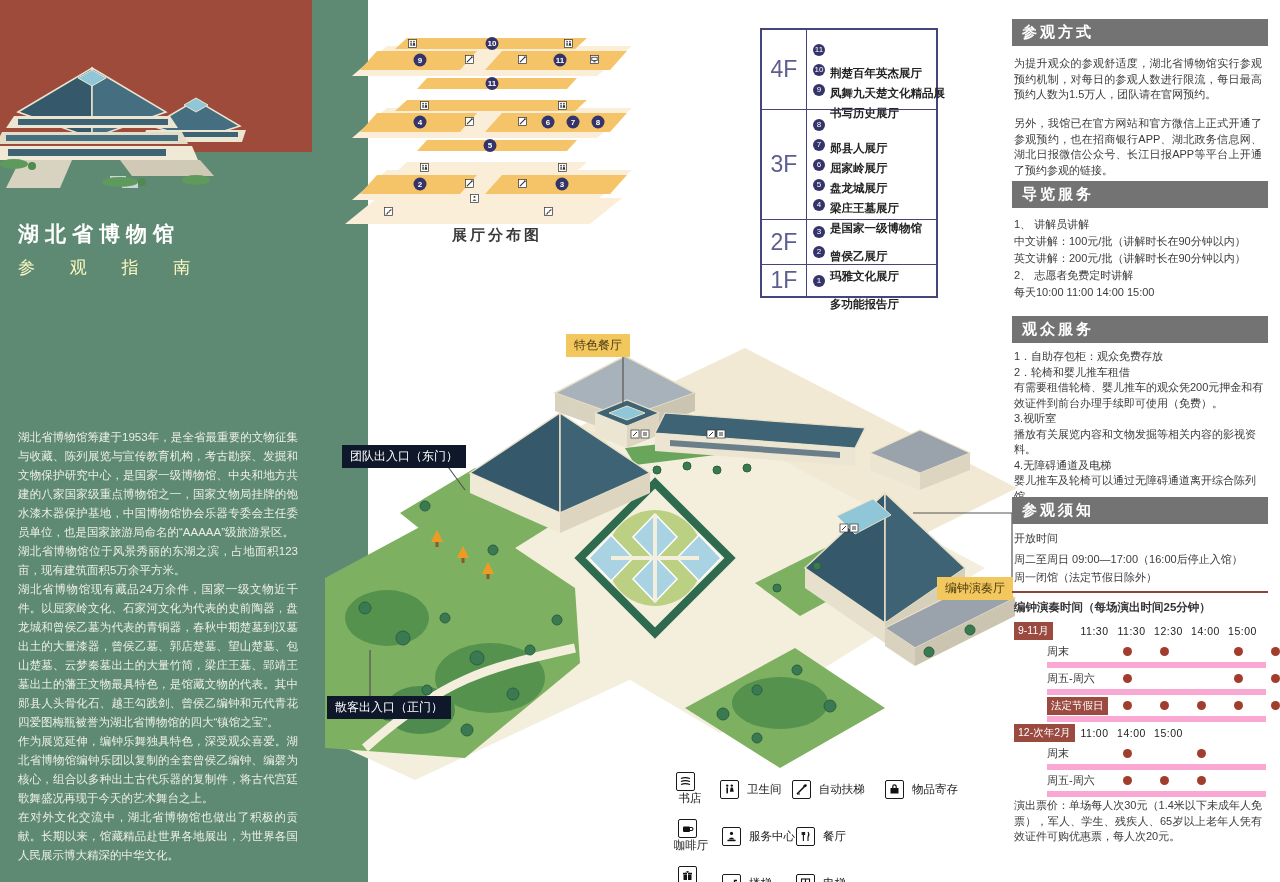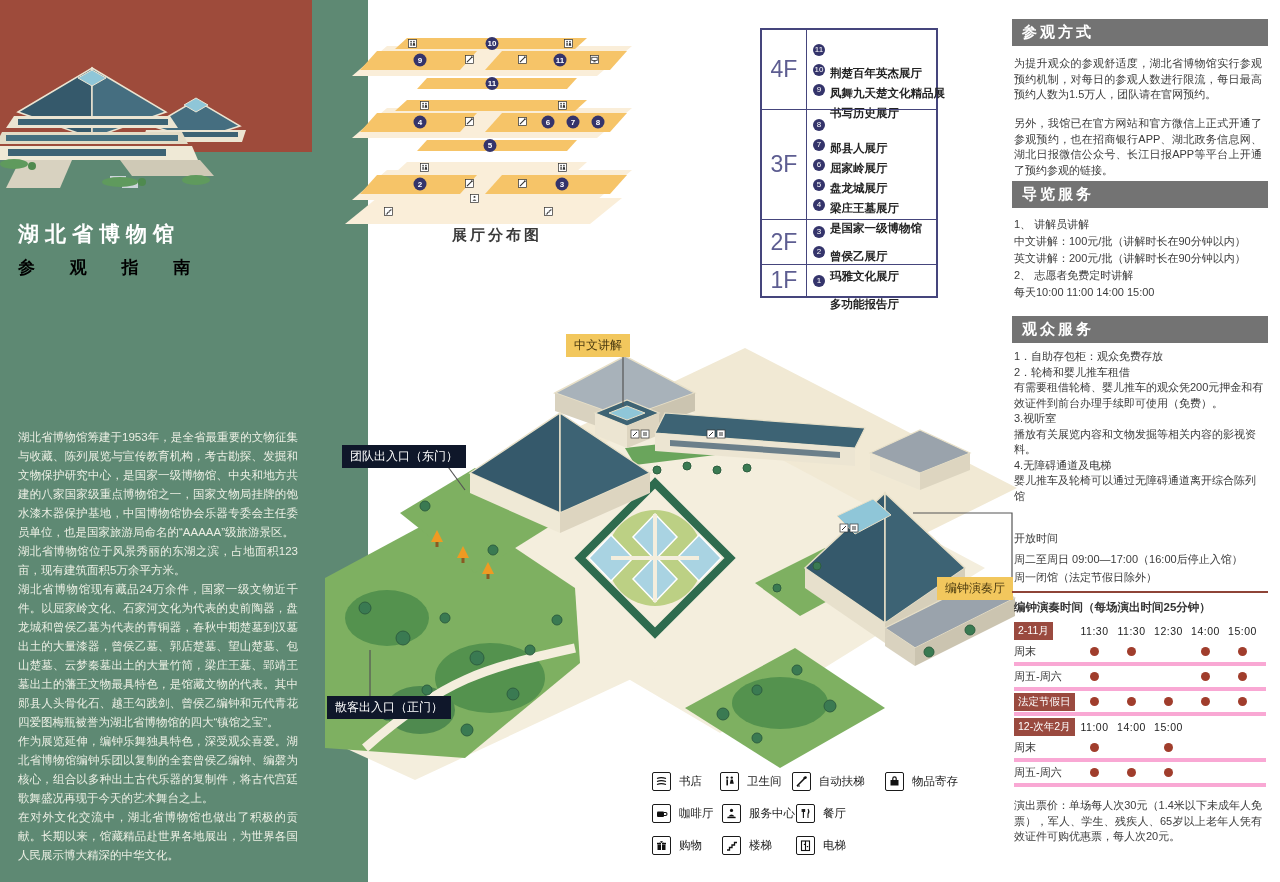--- a/index.html
+++ b/index.html
@@ -3,21 +3,21 @@
 <meta charset="utf-8">
 <style>
   html,body{margin:0;padding:0;background:#ffffff;}
   .page{position:relative;width:1280px;height:882px;background:#fff;overflow:hidden;
         font-family:"Liberation Sans","DejaVu Sans",sans-serif;}
   
   .left-panel{position:absolute;left:0;top:0;width:368px;height:882px;background:#5e8973;}
   .left-red{position:absolute;left:0;top:0;width:312px;height:152px;background:#9e4b3b;}
   .bldg-svg{position:absolute;left:0;top:60px;}
   .lp-title{position:absolute;left:18px;top:220px;color:#fff;font-size:21px;font-weight:bold;letter-spacing:6px;}
-  .lp-subtitle{position:absolute;left:18px;top:256px;color:#000000;font-size:17px;letter-spacing:15px;font-weight:bold;}
+  .lp-subtitle{position:absolute;left:18px;top:256px;color:#fef9c3;font-size:17px;letter-spacing:15px;}
   .lp-text{position:absolute;left:18px;top:428px;width:280px;color:#ecefe4;font-size:11.5px;
            line-height:19px;text-align:justify;}
   .lp-text p{margin:0;}
   
   .floor-diagram{position:absolute;left:332px;top:24px;}
   .fd-caption{position:absolute;left:332px;top:226px;width:330px;text-align:center;
               font-size:15px;font-weight:bold;color:#3a3a3a;letter-spacing:3px;}
   
   .floor-list{position:absolute;left:760px;top:28px;width:178px;height:270px;
               border:2px solid #45457c;box-sizing:border-box;display:flex;flex-direction:column;background:#fff;}
@@ -35,33 +35,33 @@
   .map-label{position:absolute;font-size:12px;padding:3px 8px;white-space:nowrap;}
   .map-label.yellow{background:#f2c75d;color:#4a3a10;}
   .map-label.teal{background:#0f172a;color:#fff;}
   
   .legend{position:absolute;left:652px;top:772px;width:330px;}
   .lg-row{display:flex;margin-bottom:13px;}
   .lg-item{display:flex;align-items:center;}
   .lg-icon{width:17px;height:17px;border:1.5px solid #1a1a1a;border-radius:2px;background:#fff;
            display:flex;align-items:center;justify-content:center;flex:0 0 17px;}
   .lg-label{font-size:11.5px;color:#222;margin-left:8px;}
-  .w70{width:70px;} .w74{width:74px;} .w96{width:96px;} .w100{width:100px;}
+  .w70{width:70px;flex-direction:column;} .w74{width:74px;} .w96{width:96px;} .w100{width:100px;}
   
   .right-panel{position:absolute;left:1012px;top:0;width:256px;height:882px;font-size:11px;color:#3b3b3b;}
   .sec-header{position:absolute;left:0;width:256px;background:#737373;color:#fff;font-size:15px;
               font-weight:bold;letter-spacing:3px;padding:4px 10px;box-sizing:border-box;}
   .rp-par{position:absolute;left:2px;width:248px;line-height:15.5px;text-align:justify;}
   .rp-lines{position:absolute;left:2px;width:250px;}
   .rp-lines div{line-height:17px;white-space:normal;}
   .rp-divider{position:absolute;left:0;width:256px;border-top:2px solid #8e4437;}
   .rp-bell{position:absolute;left:2px;font-weight:bold;font-size:11.5px;color:#333;}
   .sched{position:absolute;left:2px;width:252px;}
   .srow{display:grid;grid-template-columns:62px repeat(5,37px);align-items:center;height:21px;}
-  .srow.line{border-bottom:4px solid #f9a8d4;}
+  .srow.line{border-bottom:6px solid #f9a8d4;margin-left:33px;}
   .slabel{font-size:11px;color:#333;}
   .sbadge{background:#9a4a3f;color:#fff;font-size:10.5px;padding:2px 4px;justify-self:start;white-space:nowrap;}
   .stime{font-size:10.5px;color:#222;justify-self:center;letter-spacing:0.5px;}
   .sdot{width:9px;height:9px;border-radius:50%;background:#a03d2c;justify-self:center;}
   .sdot.off{visibility:hidden;}
 </style>
 </head>
 <body>
 
 <div class="page">
@@ -430,21 +430,21 @@
           <rect x="161.5" y="256" width="3" height="5" fill="#8a5a22"></rect>
       </g>
 
       <g stroke="#555" stroke-width="1.2" fill="none">
         <path d="M298,38 L298,88"></path>
         <path d="M118,142 L140,172"></path>
         <path d="M588,195 L687,195 L687,259"></path>
         <path d="M45,332 L45,378"></path>
       </g>
     </svg>
-    <div class="map-label yellow" style="left:241px;top:16px">中文讲解</div>
+    <div class="map-label yellow" style="left:241px;top:16px">特色餐厅</div>
     <div class="map-label teal" style="left:17px;top:127px">团队出入口（东门）</div>
     <div class="map-label yellow" style="left:612px;top:259px">编钟演奏厅</div>
     <div class="map-label teal" style="left:2px;top:378px">散客出入口（正门）</div>
   </div>
 
   <div class="legend">
     <div class="lg-row">
       <div class="lg-item w70">
         <span class="lg-icon">
             <svg width="13" height="13" viewBox="0 0 13 13">
@@ -565,29 +565,30 @@
     <div class="rp-lines" style="top:349px;line-height:15.5px">
       <div style="line-height:15.5px">1．自助存包柜：观众免费存放</div>
       <div style="line-height:15.5px">2．轮椅和婴儿推车租借</div>
       <div style="line-height:15.5px">有需要租借轮椅、婴儿推车的观众凭200元押金和有效证件到前台办理手续即可使用（免费）。</div>
       <div style="line-height:15.5px">3.视听室</div>
       <div style="line-height:15.5px">播放有关展览内容和文物发掘等相关内容的影视资料。</div>
       <div style="line-height:15.5px">4.无障碍通道及电梯</div>
       <div style="line-height:15.5px">婴儿推车及轮椅可以通过无障碍通道离开综合陈列馆</div>
     </div>
 
+    <div class="sec-header" style="top:497px">参观须知</div>
     <div class="rp-par" style="top:531px">开放时间</div>
     <div class="rp-par" style="top:552px">周二至周日 09:00—17:00（16:00后停止入馆）</div>
     <div class="rp-par" style="top:570px">周一闭馆（法定节假日除外）</div>
     <div class="rp-divider" style="top:591px"></div>
     <div class="rp-bell" style="top:600px">编钟演奏时间（每场演出时间25分钟）</div>
 
     <div class="sched" style="top:620px">
       <div class="srow">
-        <span class="sbadge">2-11月</span>
+        <span class="sbadge">9-11月</span>
       <span class="stime">11:30</span>
           <span class="stime">11:30</span>
           <span class="stime">12:30</span>
           <span class="stime">14:00</span>
           <span class="stime">15:00</span>
         </div>
       <div class="srow line">
         <span class="slabel">周末</span>
       <span class="sdot"></span>
           <span class="sdot"></span>

